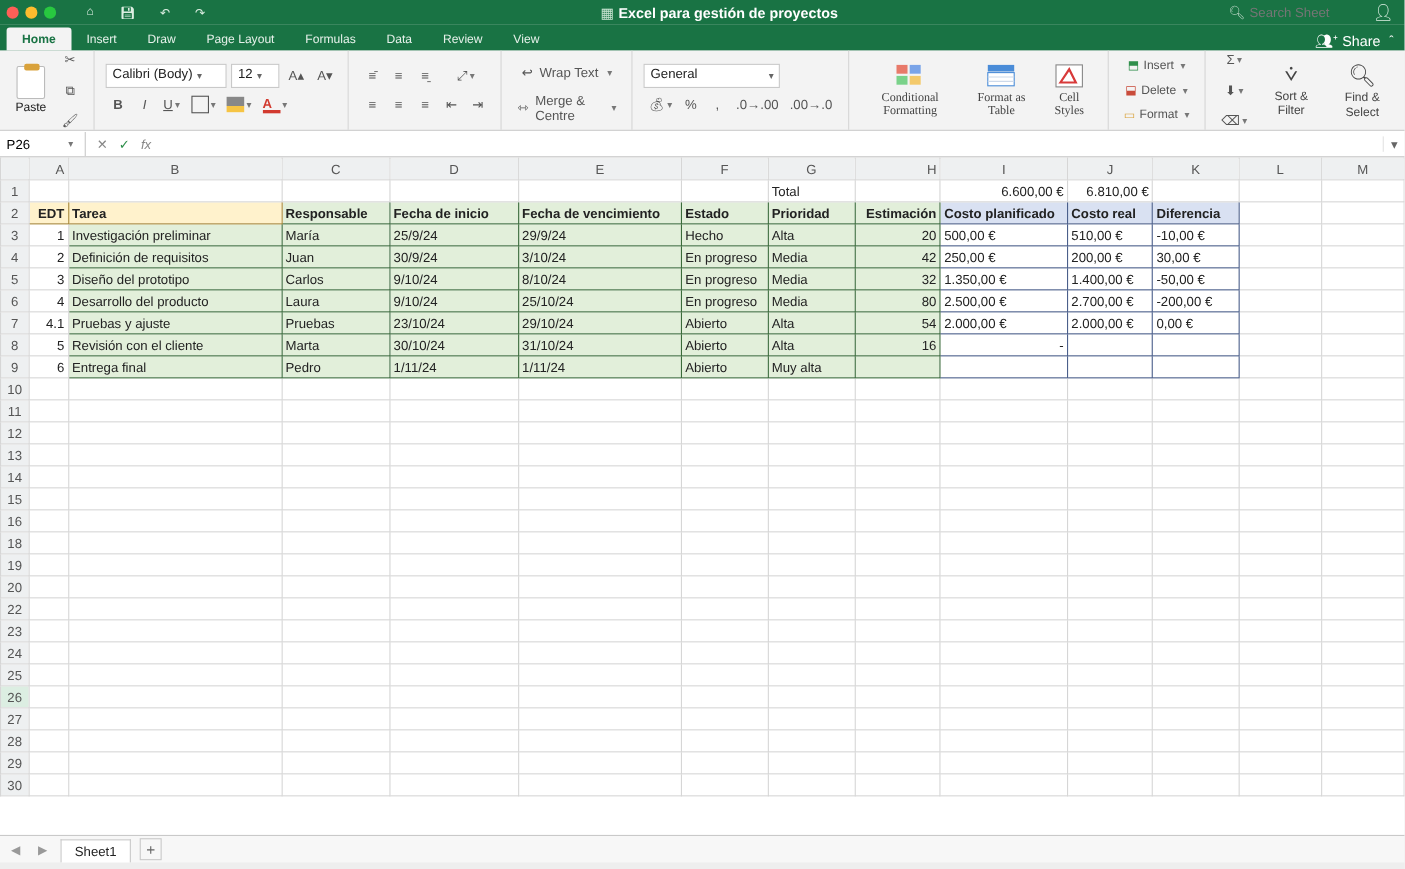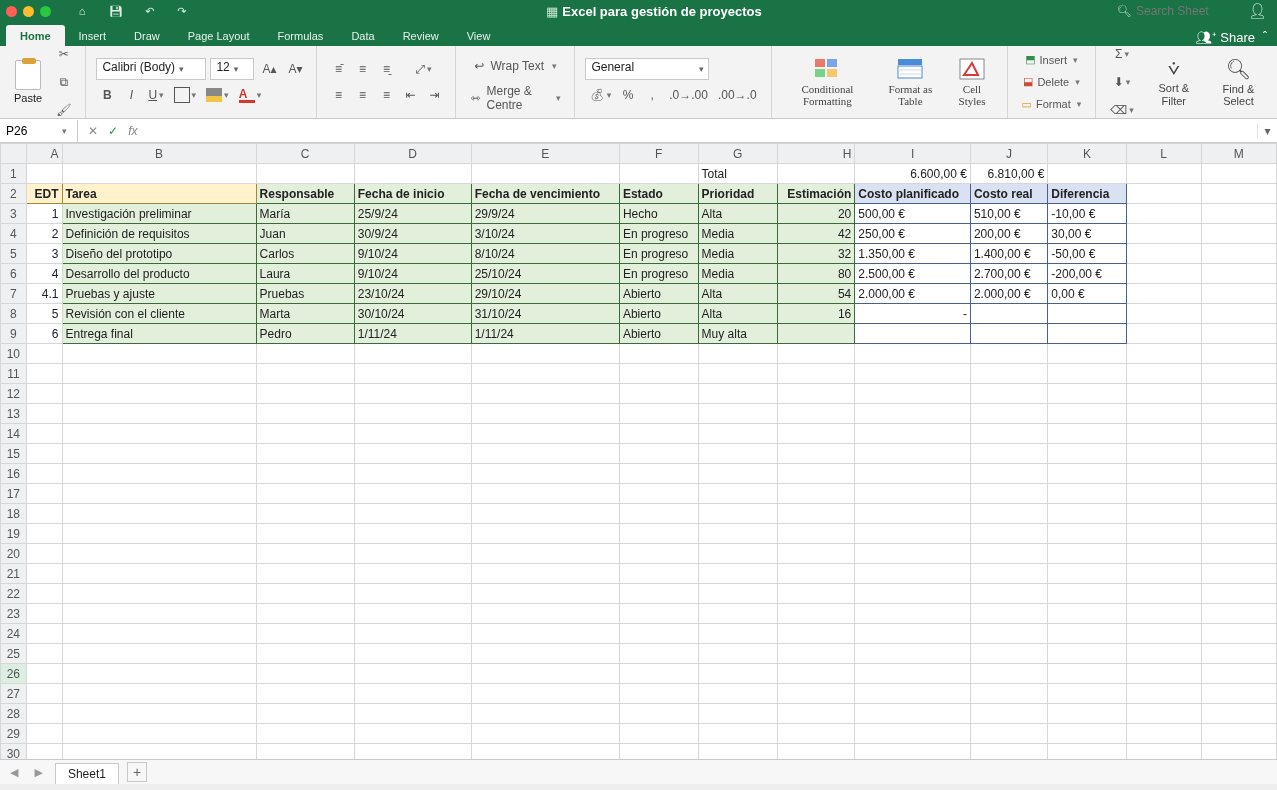--- a/index.html
+++ b/index.html
@@ -580,36 +580,20 @@
           <td class="colF"></td>
           <td class="colG"></td>
           <td class="colH"></td>
           <td class="colI"></td>
           <td class="colJ"></td>
           <td class="colK"></td>
           <td class="colL"></td>
           <td class="colM"></td>
         </tr>
         <tr>
-          <td class="rowhdr">17</td>
-          <td class="colA"></td>
-          <td class="colB"></td>
-          <td class="colC"></td>
-          <td class="colD"></td>
-          <td class="colE"></td>
-          <td class="colF"></td>
-          <td class="colG"></td>
-          <td class="colH"></td>
-          <td class="colI"></td>
-          <td class="colJ"></td>
-          <td class="colK"></td>
-          <td class="colL"></td>
-          <td class="colM"></td>
-        </tr>
-        <tr>
           <td class="rowhdr">18</td>
           <td class="colA"></td>
           <td class="colB"></td>
           <td class="colC"></td>
           <td class="colD"></td>
           <td class="colE"></td>
           <td class="colF"></td>
           <td class="colG"></td>
           <td class="colH"></td>
           <td class="colI"></td>
@@ -629,36 +613,20 @@
           <td class="colG"></td>
           <td class="colH"></td>
           <td class="colI"></td>
           <td class="colJ"></td>
           <td class="colK"></td>
           <td class="colL"></td>
           <td class="colM"></td>
         </tr>
         <tr>
           <td class="rowhdr">20</td>
-          <td class="colA"></td>
-          <td class="colB"></td>
-          <td class="colC"></td>
-          <td class="colD"></td>
-          <td class="colE"></td>
-          <td class="colF"></td>
-          <td class="colG"></td>
-          <td class="colH"></td>
-          <td class="colI"></td>
-          <td class="colJ"></td>
-          <td class="colK"></td>
-          <td class="colL"></td>
-          <td class="colM"></td>
-        </tr>
-        <tr>
-          <td class="rowhdr">21</td>
           <td class="colA"></td>
           <td class="colB"></td>
           <td class="colC"></td>
           <td class="colD"></td>
           <td class="colE"></td>
           <td class="colF"></td>
           <td class="colG"></td>
           <td class="colH"></td>
           <td class="colI"></td>
           <td class="colJ"></td>

